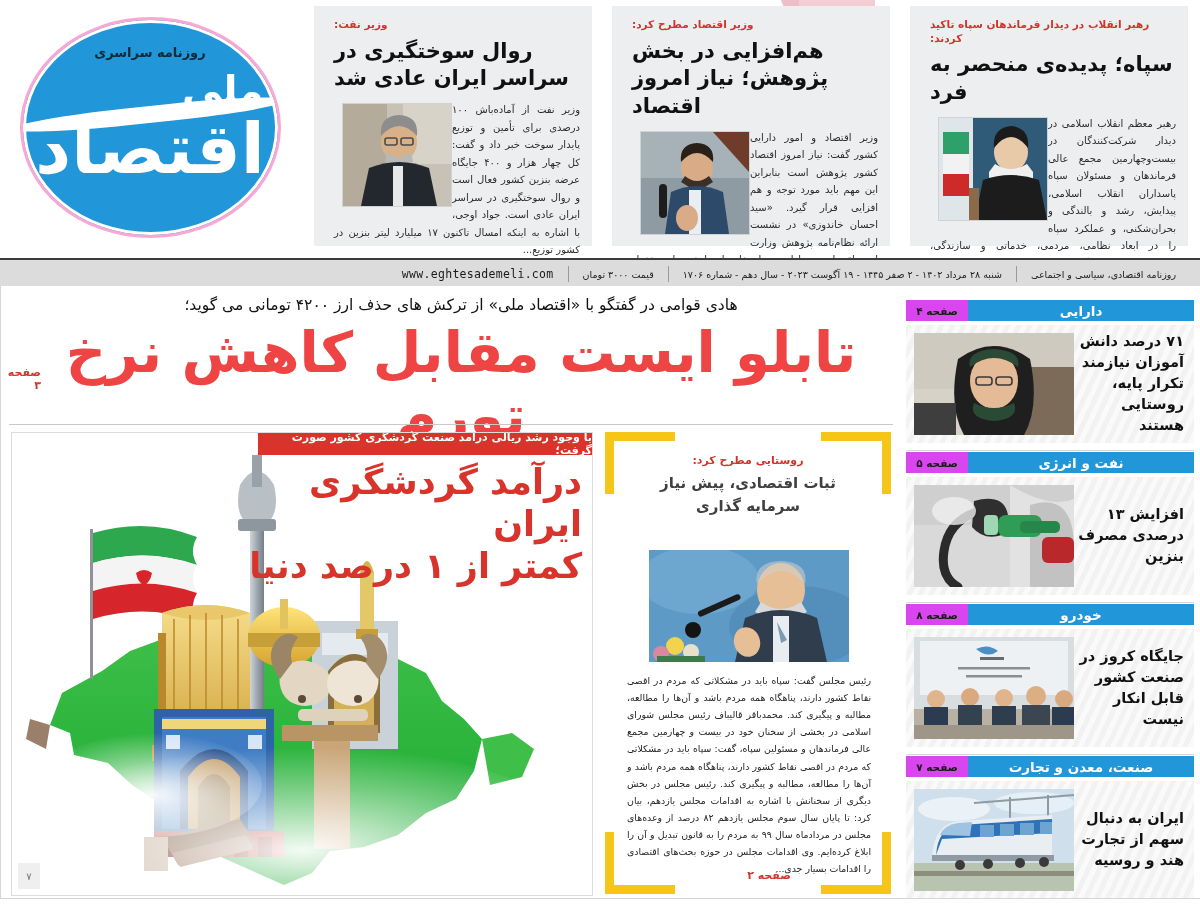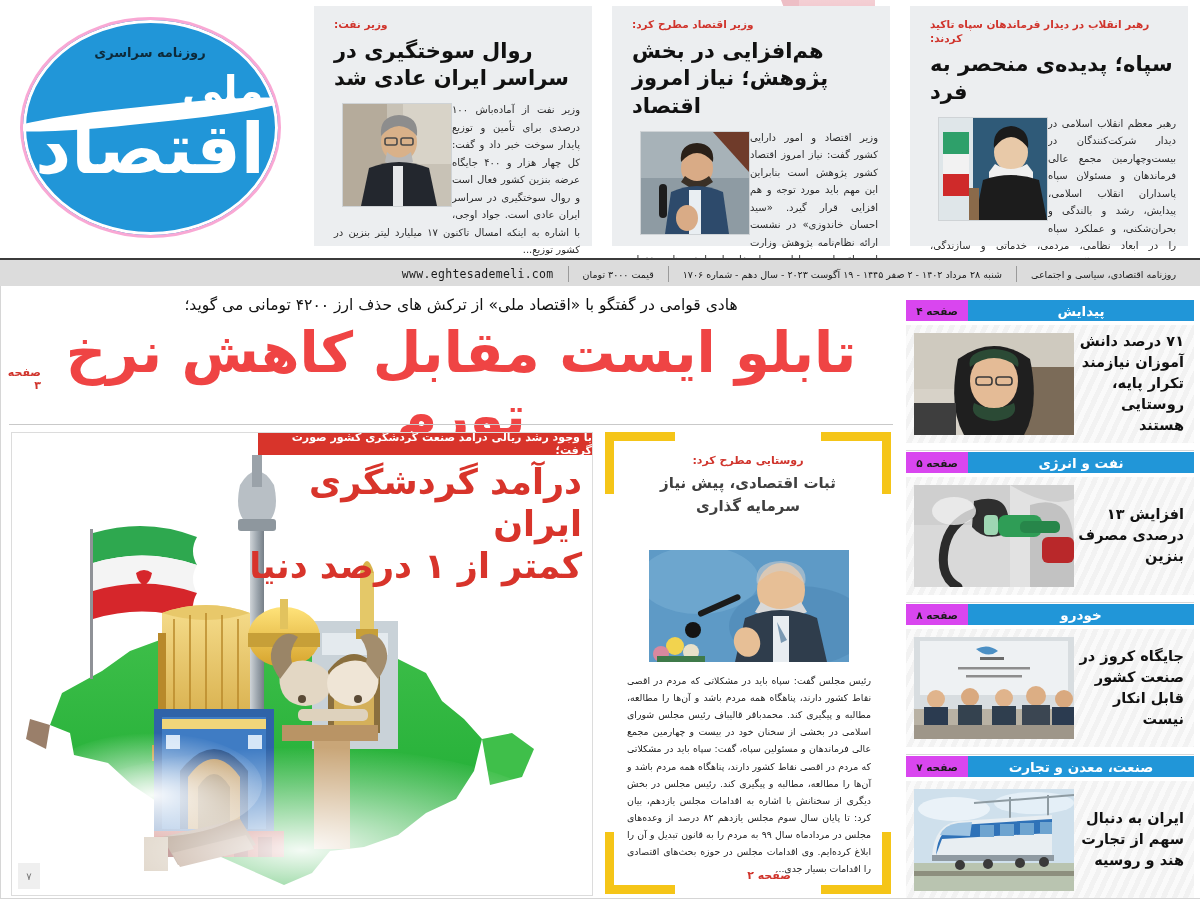--- a/index.html
+++ b/index.html
@@ -480,21 +480,21 @@
 
       <div class="mid-body">رئیس مجلس گفت: سپاه باید در مشکلاتی که مردم در اقصی نقاط کشور دارند، پناهگاه همه مردم باشد و آن‌ها را مطالعه، مطالبه و پیگیری کند. محمدباقر قالیباف رئیس مجلس شورای اسلامی در بخشی از سخنان خود در بیست و چهارمین مجمع عالی فرماندهان و مسئولین سپاه، گفت: سپاه باید در مشکلاتی که مردم در اقصی نقاط کشور دارند، پناهگاه همه مردم باشد و آن‌ها را مطالعه، مطالبه و پیگیری کند. رئیس مجلس در بخش دیگری از سخنانش با اشاره به اقدامات مجلس یازدهم، بیان کرد: تا پایان سال سوم مجلس یازدهم ۸۲ درصد از وعده‌های مجلس در مردادماه سال ۹۹ به مردم را به قانون تبدیل و آن را ابلاغ کرده‌ایم. وی اقدامات مجلس در حوزه بحث‌های اقتصادی را اقدامات بسیار جدی...</div>
       <div class="mid-pagetag">صفحه ۲</div>
     </div>
   </div>
 
   <div class="sidebar">
 
     <div class="sb-item" style="top:14px">
       <div class="sb-head">
-        <div class="sb-cat">پیدایش</div>
+        <div class="sb-cat">دارایی</div>
         <div class="sb-page">صفحه ۴</div>
       </div>
       <div class="sb-body">
         <div class="sb-photo">
           <svg viewBox="0 0 160 102" width="160" height="102" aria-hidden="true">
             <rect width="160" height="102" fill="#d7d2c8"></rect>
             <rect x="0" y="0" width="160" height="56" fill="#cfcabf"></rect>
             <rect x="108" y="34" width="52" height="68" fill="#7b6b58"></rect>
             <path d="M44 26 q36 -26 72 0 q10 48 -6 76 H50 q-16 -28 -6 -76z" fill="#1f1f1f"></path>
             <ellipse cx="80" cy="48" rx="24" ry="28" fill="#e4bb96"></ellipse>

